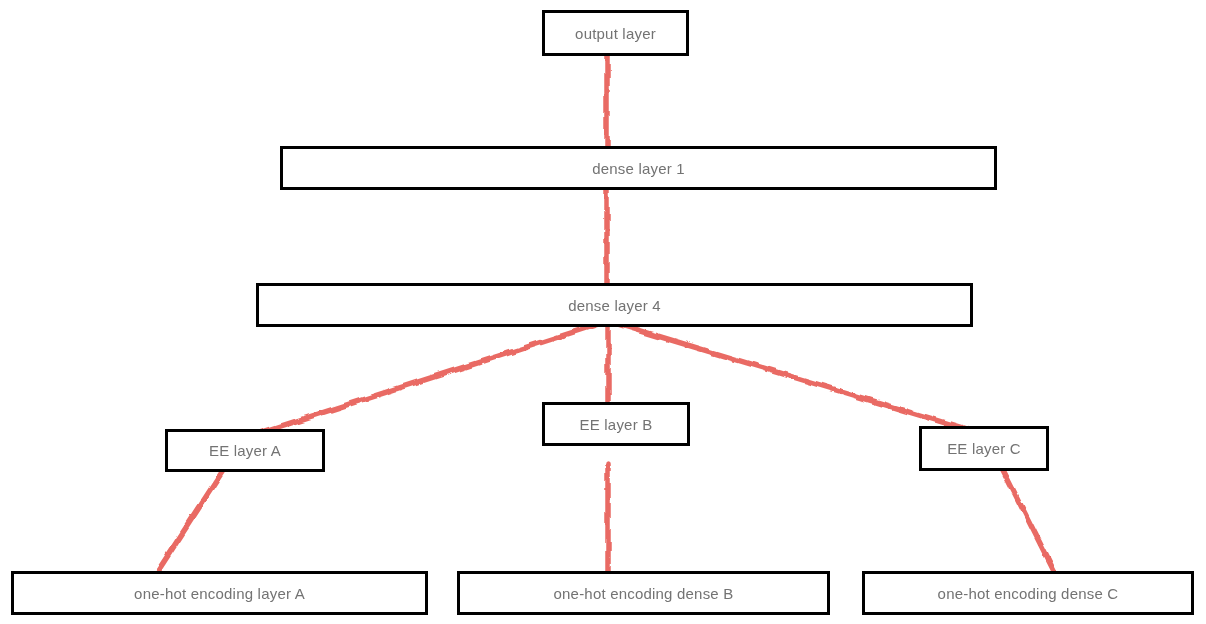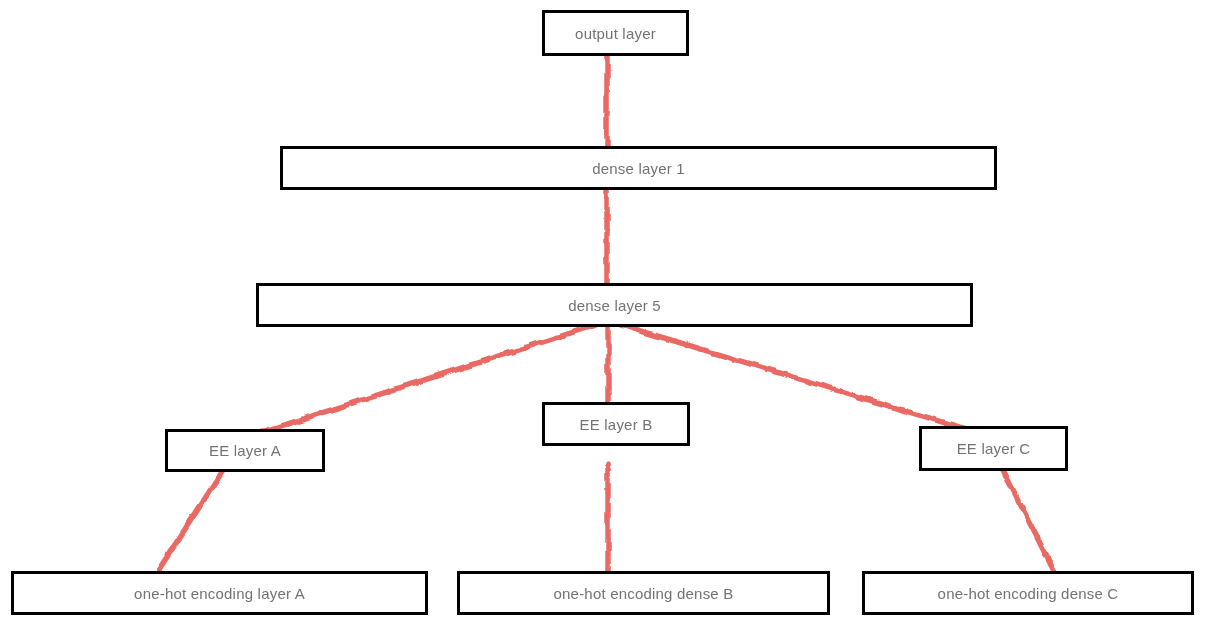--- a/index.html
+++ b/index.html
@@ -33,21 +33,21 @@
     font-size: 15px;
     color: #737373;
     white-space: nowrap;
     letter-spacing: 0.2px;
   }
   #node-output   { left: 542px; top: 10px;  width: 147px; height: 46px; }
   #node-dense1   { left: 256px; top: 146px; width: 717px; height: 44px; margin-left: 24px; }
   #node-dense0   { left: 256px; top: 283px; width: 717px; height: 44px; }
   #node-ee-a     { left: 165px; top: 429px; width: 160px; height: 43px; }
   #node-ee-b     { left: 542px; top: 402px; width: 148px; height: 44px; align-items: center; }
-  #node-ee-c     { left: 919px; top: 426px; width: 149px; height: 45px; }
+  #node-ee-c     { left: 919px; top: 426px; width: 130px; height: 45px; }
   #node-onehot-a { left: 11px;  top: 571px; width: 417px; height: 44px; text-align: center; }
   #node-onehot-b { left: 457px; top: 571px; width: 373px; height: 44px; }
   #node-onehot-c { left: 862px; top: 571px; width: 332px; height: 44px; }
   .node-label { display: inline-block; }
 </style>
 </head>
 <body>
 
 <div class="canvas">
 
@@ -72,21 +72,21 @@
 
   <div class="node" id="node-output">
     <span class="node-label">output layer</span>
   </div>
 
   <div class="node" id="node-dense1">
     <span class="node-label">dense layer 1</span>
   </div>
 
   <div class="node" id="node-dense0">
-    <span class="node-label">dense layer 5</span>
+    <span class="node-label">dense layer 4</span>
   </div>
 
   <div class="node" id="node-ee-a">
     <span class="node-label">EE layer A</span>
   </div>
 
   <div class="node" id="node-ee-b">
     <span class="node-label">EE layer B</span>
   </div>
 

